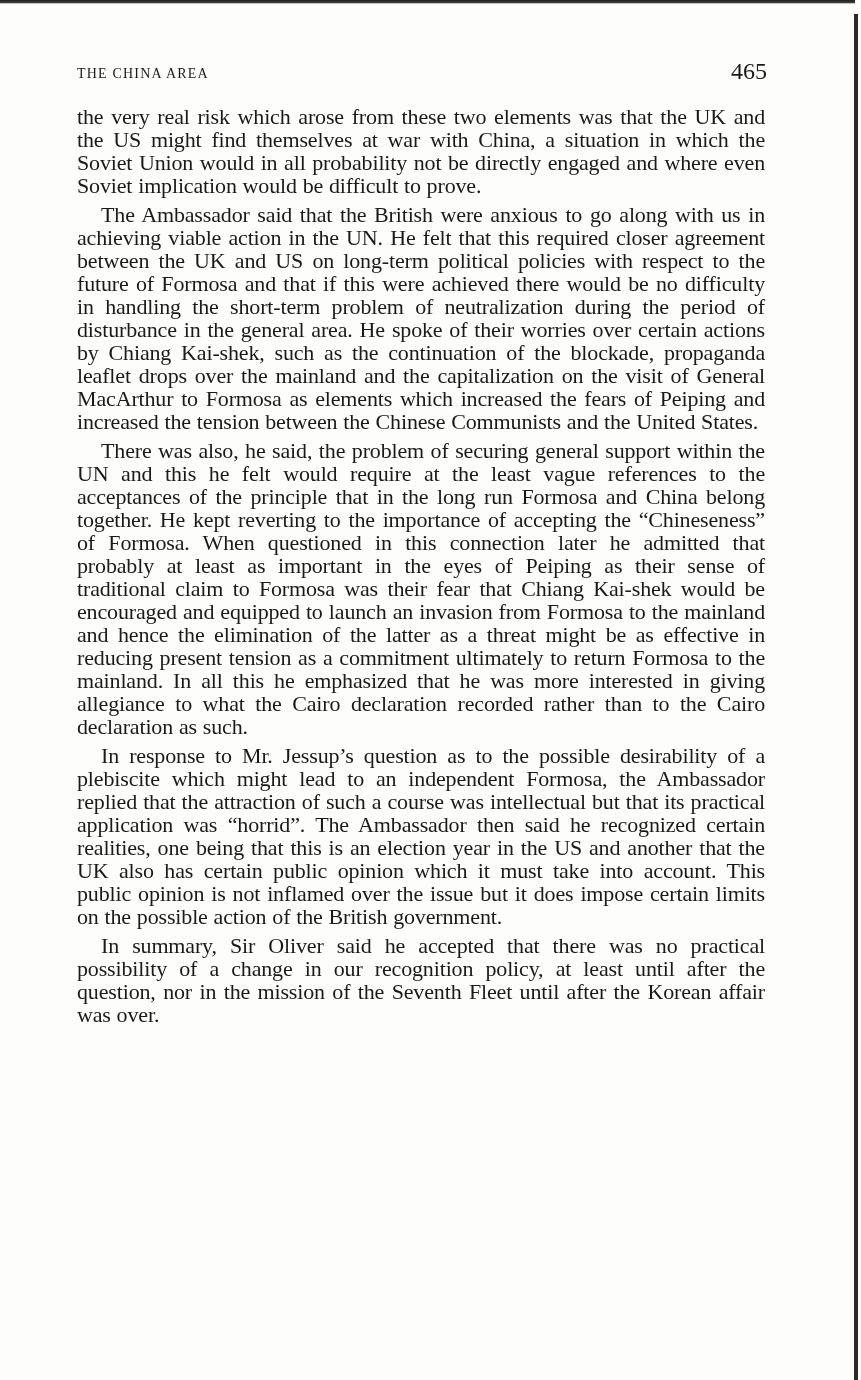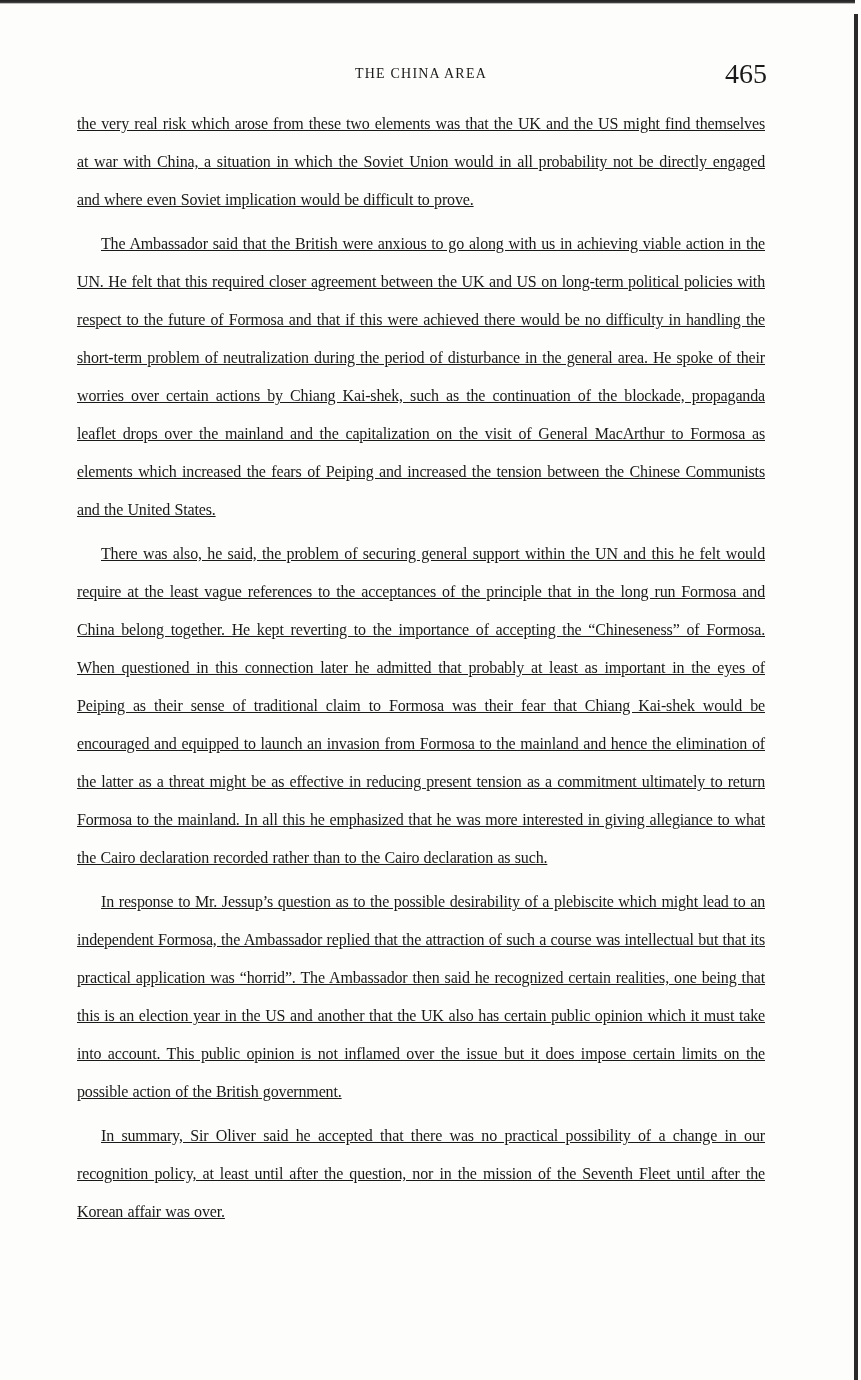--- a/index.html
+++ b/index.html
@@ -40,42 +40,40 @@
     .running-head {
       position: relative;
       height: 30px;
       margin-bottom: 17px;
     }
     .running-title {
       position: absolute;
       left: 0;
       right: 0;
       top: 8px;
-      text-align: center;
       font-size: 14px;
       letter-spacing: 1.2px;
       font-family: "Liberation Serif", "DejaVu Serif", serif;
     }
     .page-number {
       position: absolute;
       right: -2px;
       top: 0px;
-      font-size: 28px;
+      font-size: 24px;
       font-family: "Liberation Serif", "DejaVu Serif", serif;
     }
     .body-text p {
       margin: 0 0 6px 0;
       font-family: "Liberation Serif", "DejaVu Serif", serif;
-      font-size: 16px;
-      line-height: 38px;
+      font-size: 22px;
+      line-height: 23px;
       text-align: justify;
       text-align-last: left;
       letter-spacing: -0.15px;
       word-spacing: 0.5px;
-      text-decoration: underline;
     }
     .body-text p.indent {
       text-indent: 24px;
     }
   </style>
 </head>
 <body>
 
 <div class="top-edge"></div>
 <div class="right-edge"></div>

